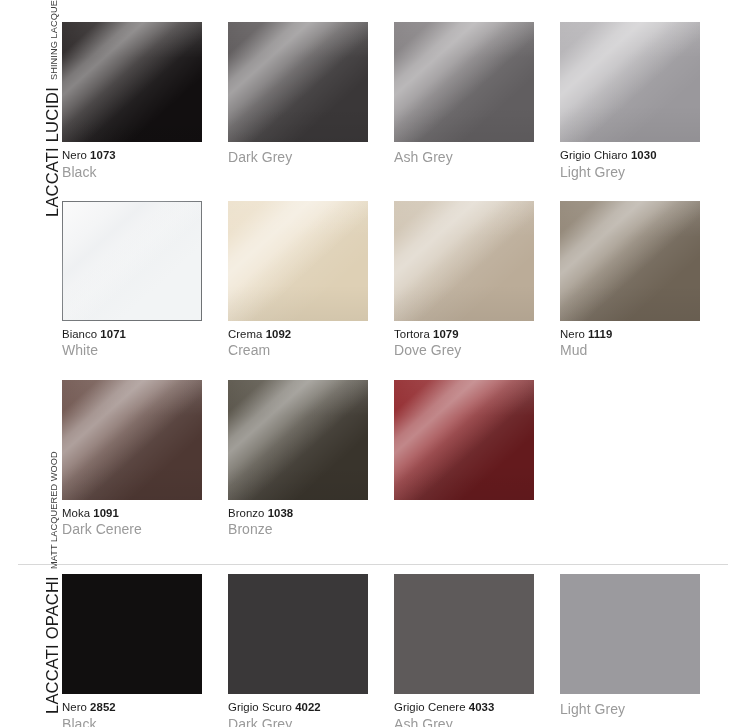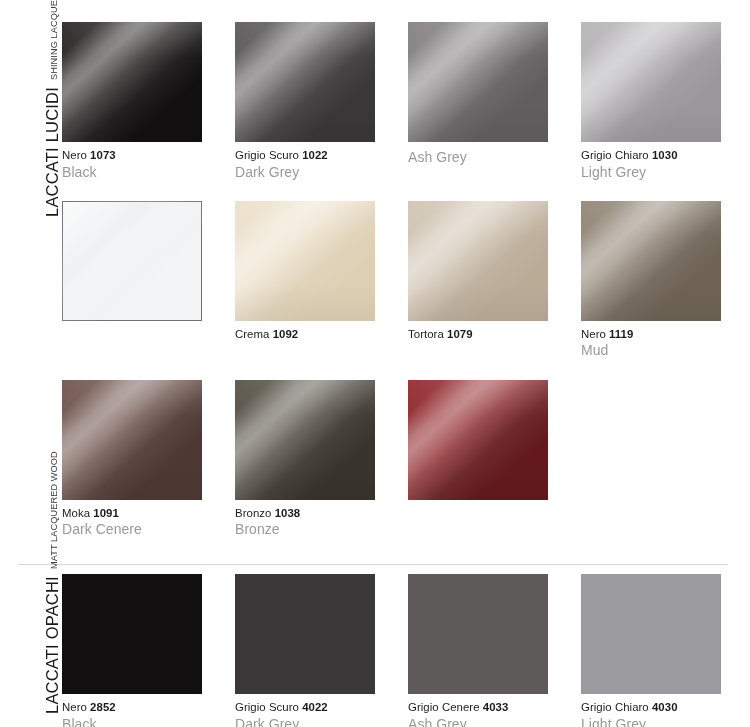--- a/index.html
+++ b/index.html
@@ -67,21 +67,21 @@
     line-height: 1;
     padding-left: 7px;
     padding-bottom: 3px;
   }
 
   
   .grid {
     flex: 1 1 auto;
     display: grid;
     grid-template-columns: repeat(4, 166px);
-    column-gap: 7px;
+    column-gap: 0px;
   }
 
   .cell {
     width: 166px;
     padding-bottom: 20px;
   }
   .cell-empty { width: 166px; }
 
   .chip {
     width: 140px;
@@ -180,24 +180,20 @@
             <span>Nero</span>
             <span class="code">1073</span>
           </div>
           <div class="cap-sub">Black</div>
         </div>
       </div>
 
       <div class="cell">
         <div class="chip chip-gloss" id="c-0-0-1" style="background: linear-gradient(318deg, rgb(58, 55, 56) 0%, rgb(58, 55, 56) 42%, rgb(87, 83, 84) 62%, rgb(87, 83, 84) 100%);"></div>
         <div class="caption">
-          <div class="cap-name">
-            <span>Grigio Scuro</span>
-            <span class="code">1022</span>
-          </div>
           <div class="cap-sub">Dark Grey</div>
         </div>
       </div>
 
       <div class="cell">
         <div class="chip chip-gloss" id="c-0-0-2" style="background: linear-gradient(318deg, rgb(97, 94, 96) 0%, rgb(97, 94, 96) 42%, rgb(128, 124, 126) 62%, rgb(128, 124, 126) 100%);"></div>
         <div class="caption">
           <div class="cap-sub">Ash Grey</div>
         </div>
       </div>
@@ -208,39 +204,48 @@
           <div class="cap-name">
             <span>Grigio Chiaro</span>
             <span class="code">1030</span>
           </div>
           <div class="cap-sub">Light Grey</div>
         </div>
       </div>
 
       <div class="cell">
         <div class="chip chip-gloss chip-white chip-bordered" id="c-0-1-0" style="background: linear-gradient(318deg, rgb(242, 244, 245) 0%, rgb(242, 244, 245) 42%, rgb(251, 251, 251) 62%, rgb(251, 251, 251) 100%);"></div>
+        <div class="caption">
+          <div class="cap-name">
+            <span>Bianco</span>
+            <span class="code">1071</span>
+          </div>
+          <div class="cap-sub">White</div>
+        </div>
       </div>
 
       <div class="cell">
         <div class="chip chip-gloss" id="c-0-1-1" style="background: linear-gradient(318deg, rgb(222, 208, 181) 0%, rgb(222, 208, 181) 42%, rgb(236, 224, 202) 62%, rgb(236, 224, 202) 100%);"></div>
         <div class="caption">
           <div class="cap-name">
             <span>Crema</span>
             <span class="code">1092</span>
           </div>
+          <div class="cap-sub">Cream</div>
         </div>
       </div>
 
       <div class="cell">
         <div class="chip chip-gloss" id="c-0-1-2" style="background: linear-gradient(318deg, rgb(187, 172, 152) 0%, rgb(187, 172, 152) 42%, rgb(207, 195, 177) 62%, rgb(207, 195, 177) 100%);"></div>
         <div class="caption">
           <div class="cap-name">
             <span>Tortora</span>
             <span class="code">1079</span>
           </div>
+          <div class="cap-sub">Dove Grey</div>
         </div>
       </div>
 
       <div class="cell">
         <div class="chip chip-gloss" id="c-0-1-3" style="background: linear-gradient(318deg, rgb(110, 99, 85) 0%, rgb(110, 99, 85) 42%, rgb(142, 130, 114) 62%, rgb(142, 130, 114) 100%);"></div>
         <div class="caption">
           <div class="cap-name">
             <span>Nero</span>
             <span class="code">1119</span>
           </div>
@@ -321,24 +326,20 @@
             <span>Grigio Cenere</span>
             <span class="code">4033</span>
           </div>
           <div class="cap-sub">Ash Grey</div>
         </div>
       </div>
 
       <div class="cell">
         <div class="chip chip-matt" id="c-1-0-3" style="background: rgb(155, 154, 158);"></div>
         <div class="caption">
-          <div class="cap-name">
-            <span>Grigio Chiaro</span>
-            <span class="code">4030</span>
-          </div>
           <div class="cap-sub">Light Grey</div>
         </div>
       </div>
 
     </div>
   </div>
 
 </div>
 
 </body></html>

